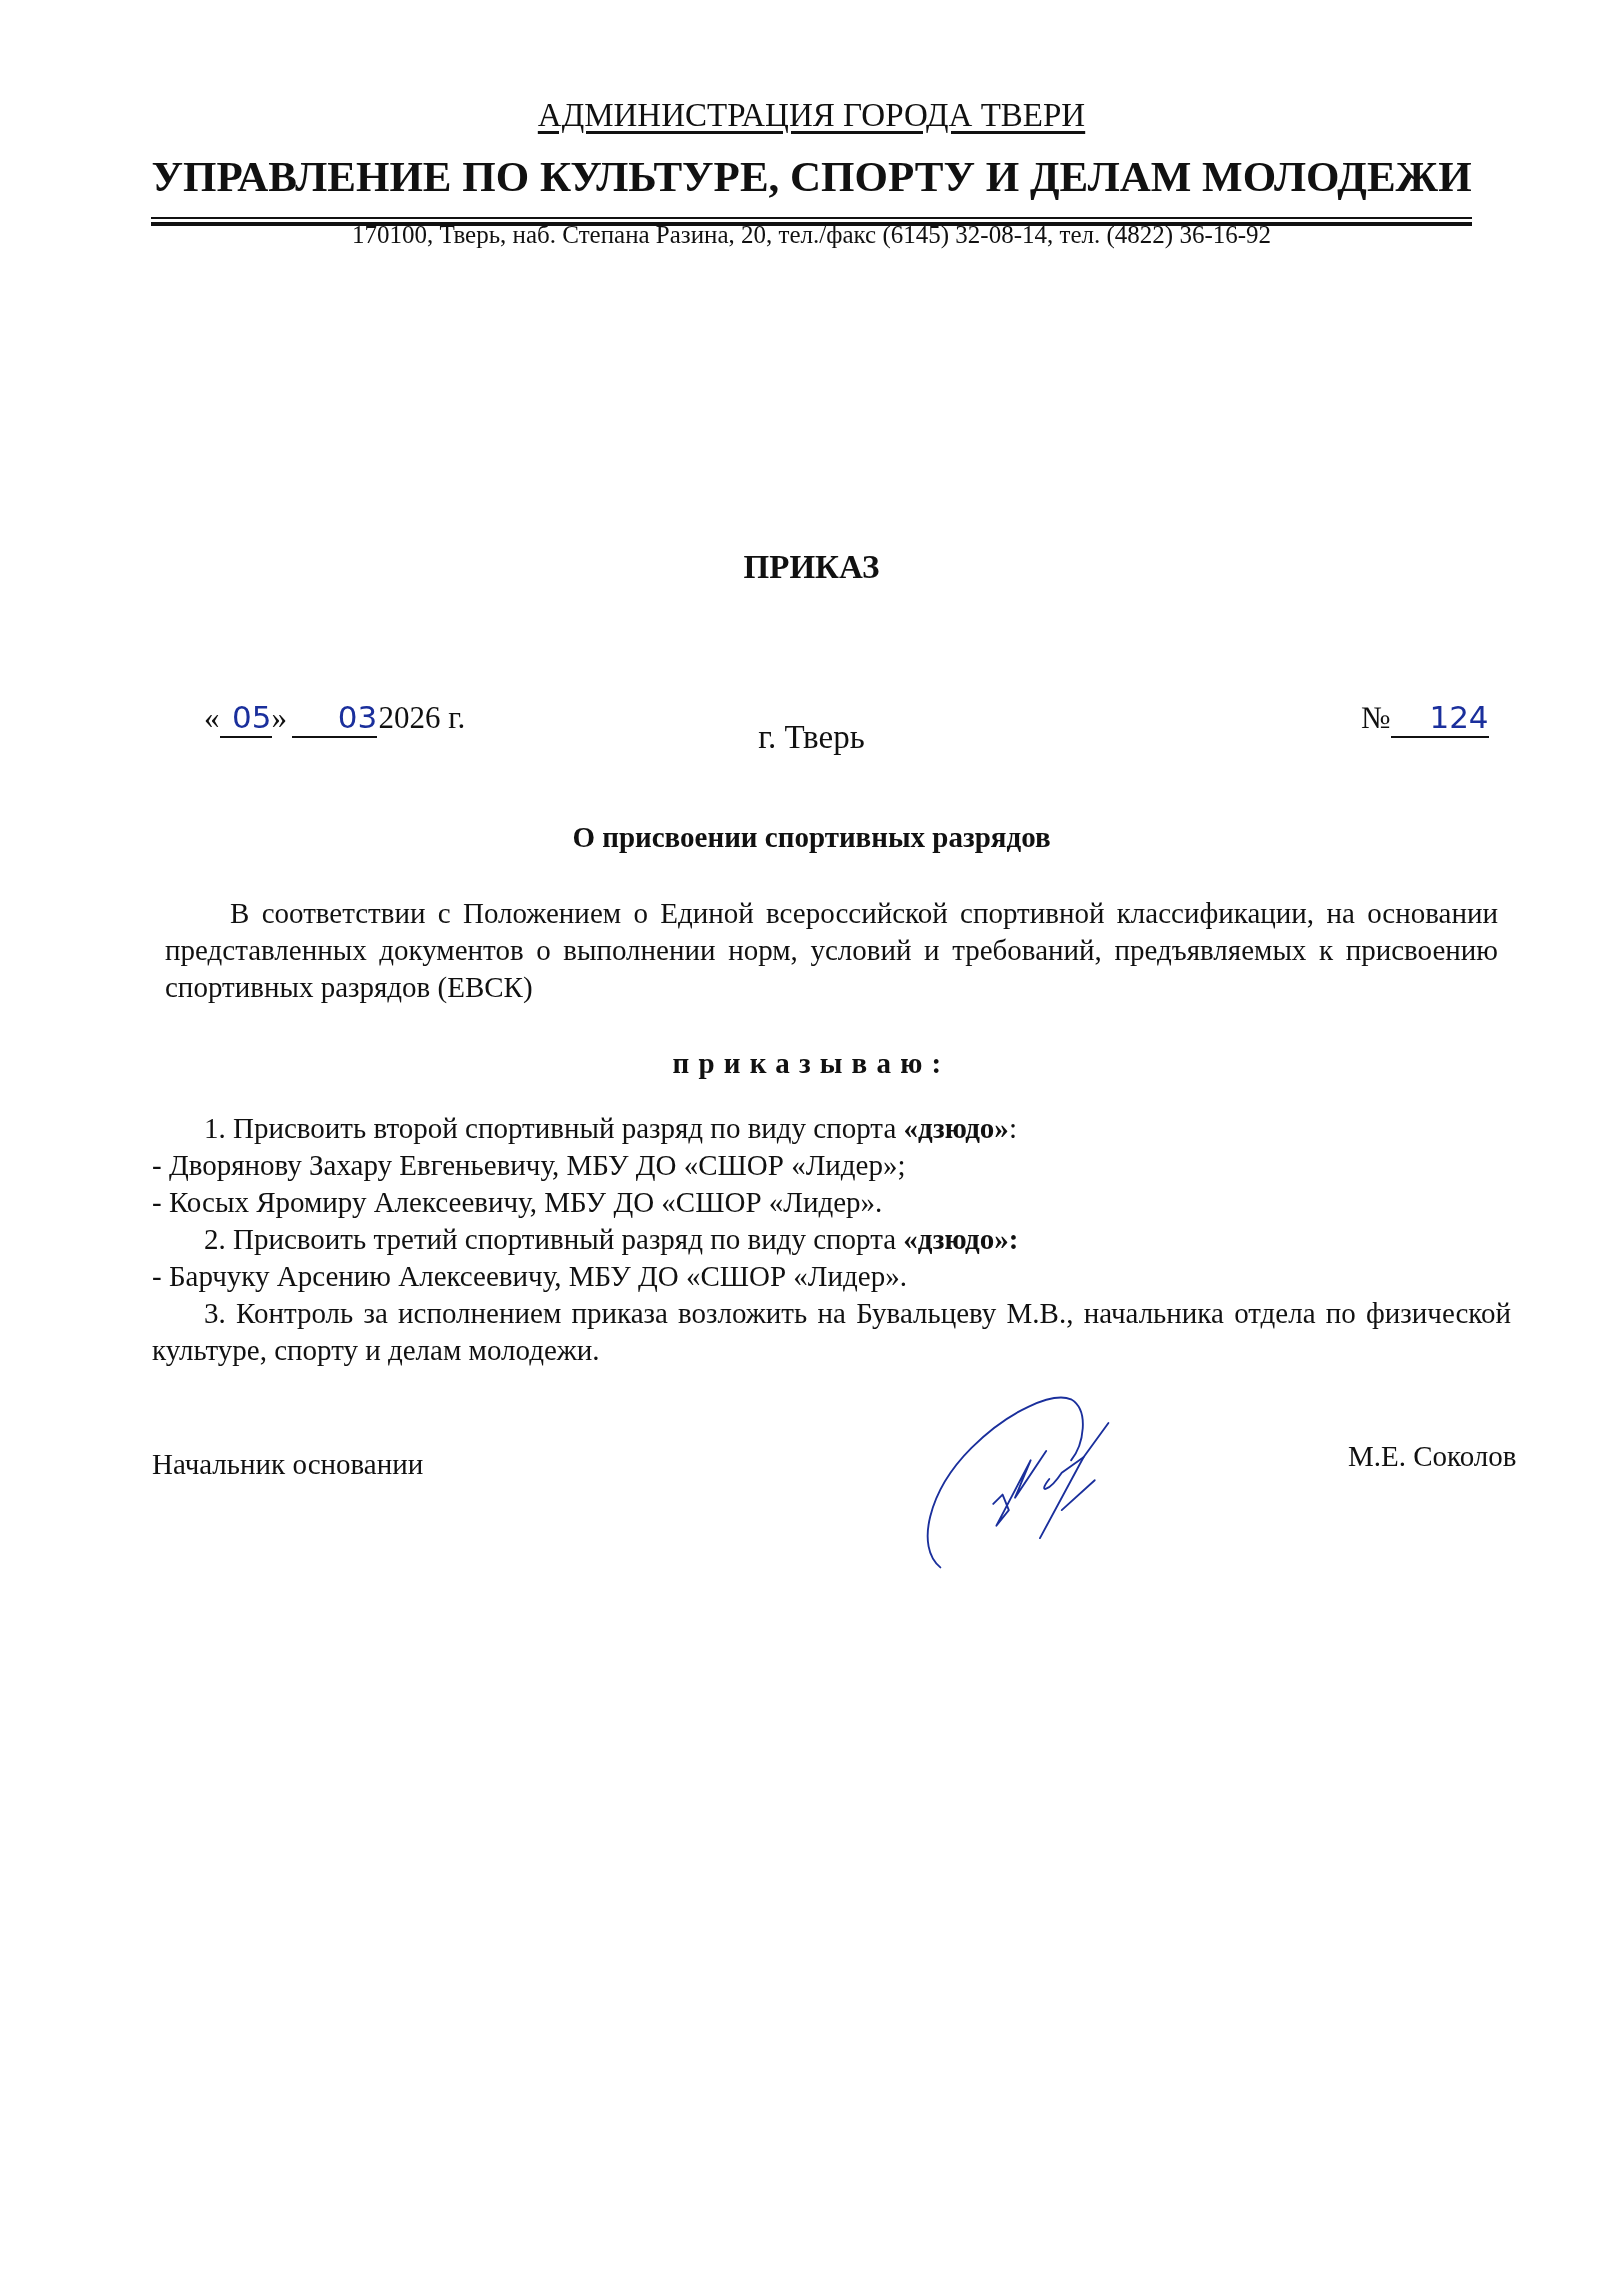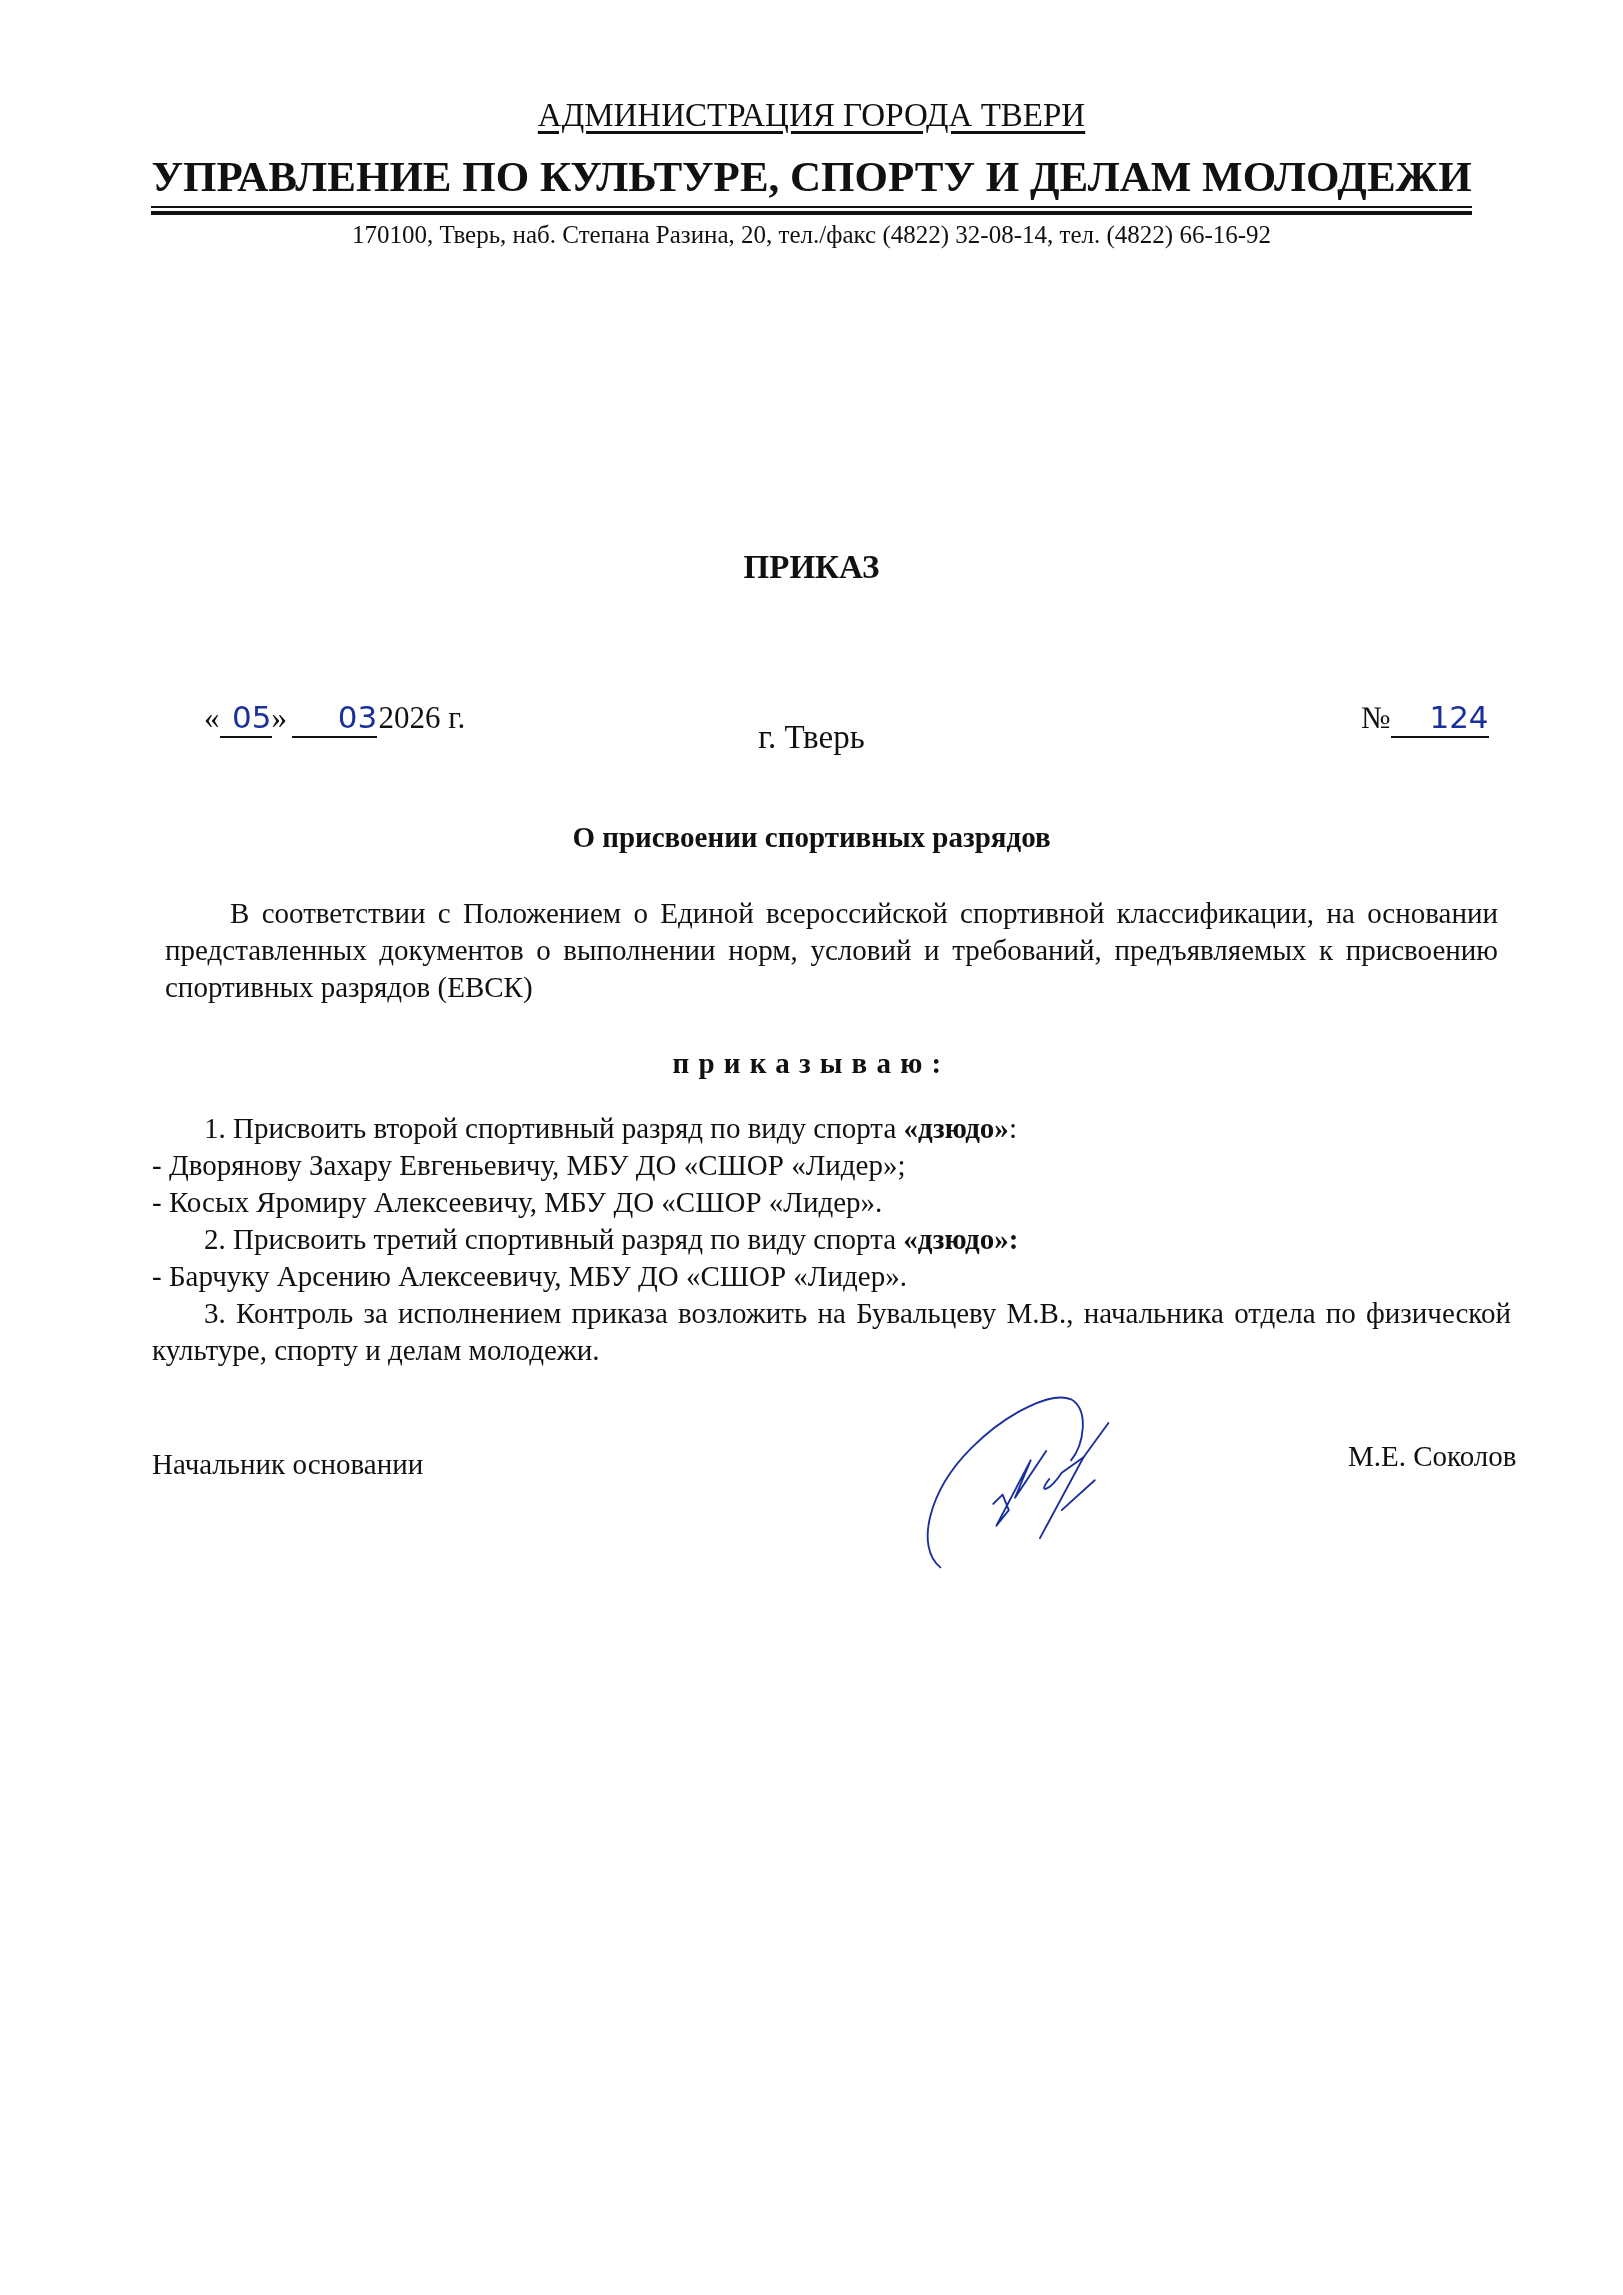--- a/index.html
+++ b/index.html
@@ -6,21 +6,21 @@
   body {
     width: 1623px; height: 2295px; position: relative; overflow: hidden;
     font-family: "Liberation Serif", "DejaVu Serif", serif; color: #111;
   }
   .abs { position: absolute; }
   .center { left: 0; width: 1623px; text-align: center; }
   .hdr1 { top: 97px; font-size: 33px; text-decoration: underline; text-underline-offset: 5.2px; }
   .hdr2-wrap { top: 152px; }
   .hdr2 {
     display: inline-block; font-size: 43px; font-weight: bold; position: relative;
-    padding-bottom: 5px; border-bottom: 2.6px solid #111;
+    padding-bottom: 16px; border-bottom: 2.6px solid #111;
   }
   .hdr2::after {
     content: ""; position: absolute; left: 0; right: 0; bottom: -9.2px; border-bottom: 4.6px solid #111;
   }
   .addr { top: 221px; font-size: 25px; }
   .title { top: 549px; font-size: 33px; font-weight: bold; }
   .date { top: 699px; left: 204px; font-size: 31px; white-space: nowrap; }
   .hw { font-family: "DejaVu Sans", sans-serif; color: #1a2f9c; font-weight: normal; }
   .blank { display: inline-block; border-bottom: 2px solid #111; text-align: right; vertical-align: baseline; }
   .blank-day { width: 52px; }
@@ -42,21 +42,21 @@
   .sig-name { top: 1440px; left: 1348px; font-size: 29px; }
   .signature { top: 1381px; left: 903px; width: 249px; height: 196px; }
 </style>
 </head>
 <body>
 
 <div class="abs center hdr1">АДМИНИСТРАЦИЯ ГОРОДА ТВЕРИ</div>
 <div class="abs center hdr2-wrap">
   <span class="hdr2">УПРАВЛЕНИЕ ПО КУЛЬТУРЕ, СПОРТУ И ДЕЛАМ МОЛОДЕЖИ</span>
 </div>
-<div class="abs center addr">170100, Тверь, наб. Степана Разина, 20, тел./факс (4822) 32-08-14, тел. (4822) 66-16-92</div>
+<div class="abs center addr">170100, Тверь, наб. Степана Разина, 20, тел./факс (6145) 32-08-14, тел. (4822) 36-16-92</div>
 
 <div class="abs center title">ПРИКАЗ</div>
 
 <div class="abs date">
   <span>«</span><span class="blank blank-day"><span class="hw">05</span></span><span>»</span><span class="blank blank-month"><span class="hw">03</span></span><span class="year">2026 г.</span>
 </div>
 
 <div class="abs number">
   <span>№</span><span class="blank blank-num"><span class="hw">124</span></span>
 </div>

